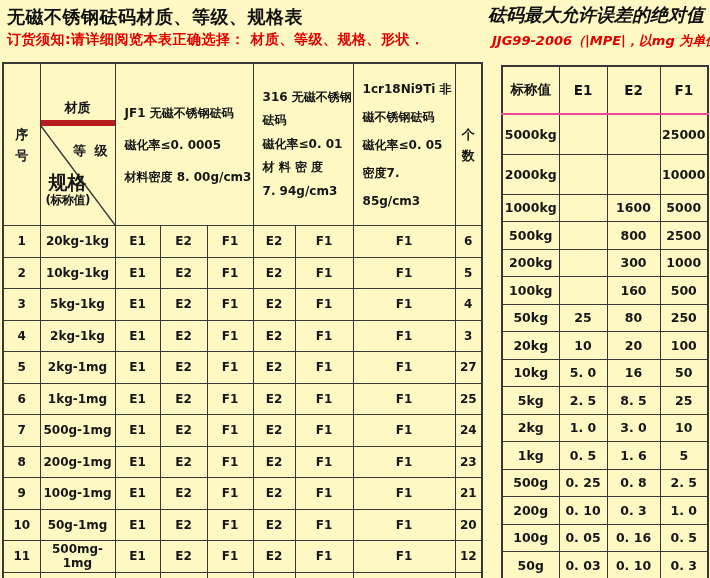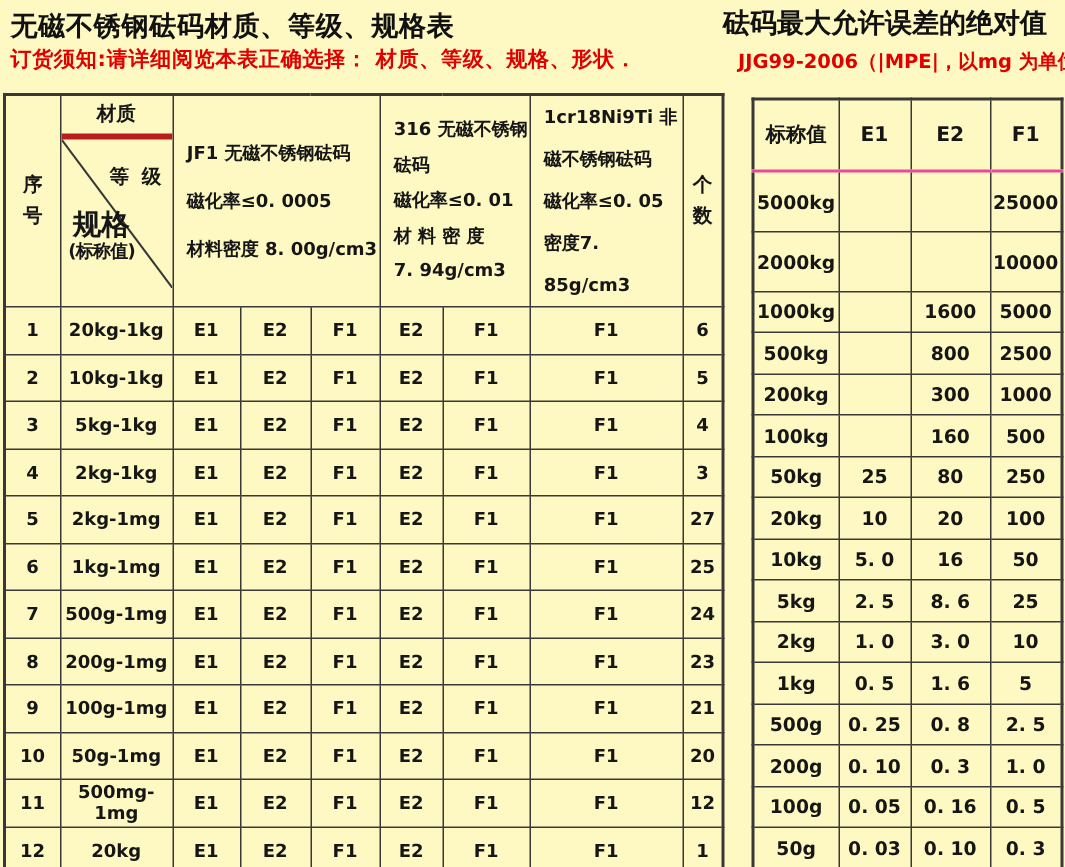--- a/index.html
+++ b/index.html
@@ -5,36 +5,36 @@
   html,body{margin:0;padding:0;}
   .screen{
     position:relative;width:710px;height:578px;overflow:hidden;
     background:#fef9c3;color:#161616;
     font-family:"DejaVu Sans","Liberation Sans",sans-serif;
     font-weight:bold;
   }
   .ttl{position:absolute;white-space:nowrap;font-weight:bold;}
   #left-title{left:7px;top:5px;font-size:18px;letter-spacing:0.5px;color:#111;}
   #left-subtitle{left:7px;top:31px;font-size:14px;color:#e10000;letter-spacing:0.5px;}
-  .right-head{position:absolute;left:482px;top:3px;width:228px;}
+  .right-head{position:absolute;left:482px;top:3px;width:228px;text-align:center;font-style:italic;}
   #right-title{font-size:18px;color:#111;margin:0;white-space:nowrap;}
   #right-subtitle{font-size:13px;color:#e10000;margin-top:5px;padding-left:10px;white-space:nowrap;}
 
   table{border-collapse:collapse;table-layout:fixed;position:absolute;}
   th,td{border:1px solid #383838;padding:0;text-align:center;vertical-align:middle;
         font-weight:bold;overflow:hidden;}
 
   
   .left-table{left:2px;top:62px;width:479px;border:2px solid #383838;}
   .left-table th{height:125px;font-size:13px;}
   .left-table td{height:30.5px;font-size:12px;}
   .vtext{width:15px;margin:0 auto;line-height:21px;word-break:break-all;white-space:normal;
          font-size:13px;}
   .hdr-spec{padding:0;vertical-align:top;}
-  .mat-top{height:25px;line-height:25px;border-bottom:4px solid #b91c1c;font-size:13px;}
+  .mat-top{height:25px;line-height:25px;border-bottom:6px solid #b91c1c;font-size:13px;margin-top:31px;}
   .diag-box{position:relative;height:99px;}
   .diag-box svg{position:absolute;left:0;top:0;width:100%;height:100%;}
   .lbl-grade{position:absolute;top:16px;right:5px;font-size:13px;letter-spacing:2px;}
   .lbl-spec{position:absolute;left:8px;top:44px;font-size:19px;}
   .lbl-nominal{position:absolute;left:5px;top:66px;font-size:12px;letter-spacing:-0.5px;}
   .mat-cell{white-space:pre-line;text-align:left;padding-left:9px;font-size:12px;}
   .lh3{line-height:32px;}
   .lh5{line-height:23.5px;}
   .lh4{line-height:28px;}
 
@@ -313,21 +313,21 @@
         </tr>
         <tr>
           <td>10kg</td>
           <td>5. 0</td>
           <td>16</td>
           <td>50</td>
         </tr>
         <tr>
           <td>5kg</td>
           <td>2. 5</td>
-          <td>8. 6</td>
+          <td>8. 5</td>
           <td>25</td>
         </tr>
         <tr>
           <td>2kg</td>
           <td>1. 0</td>
           <td>3. 0</td>
           <td>10</td>
         </tr>
         <tr>
           <td>1kg</td>

